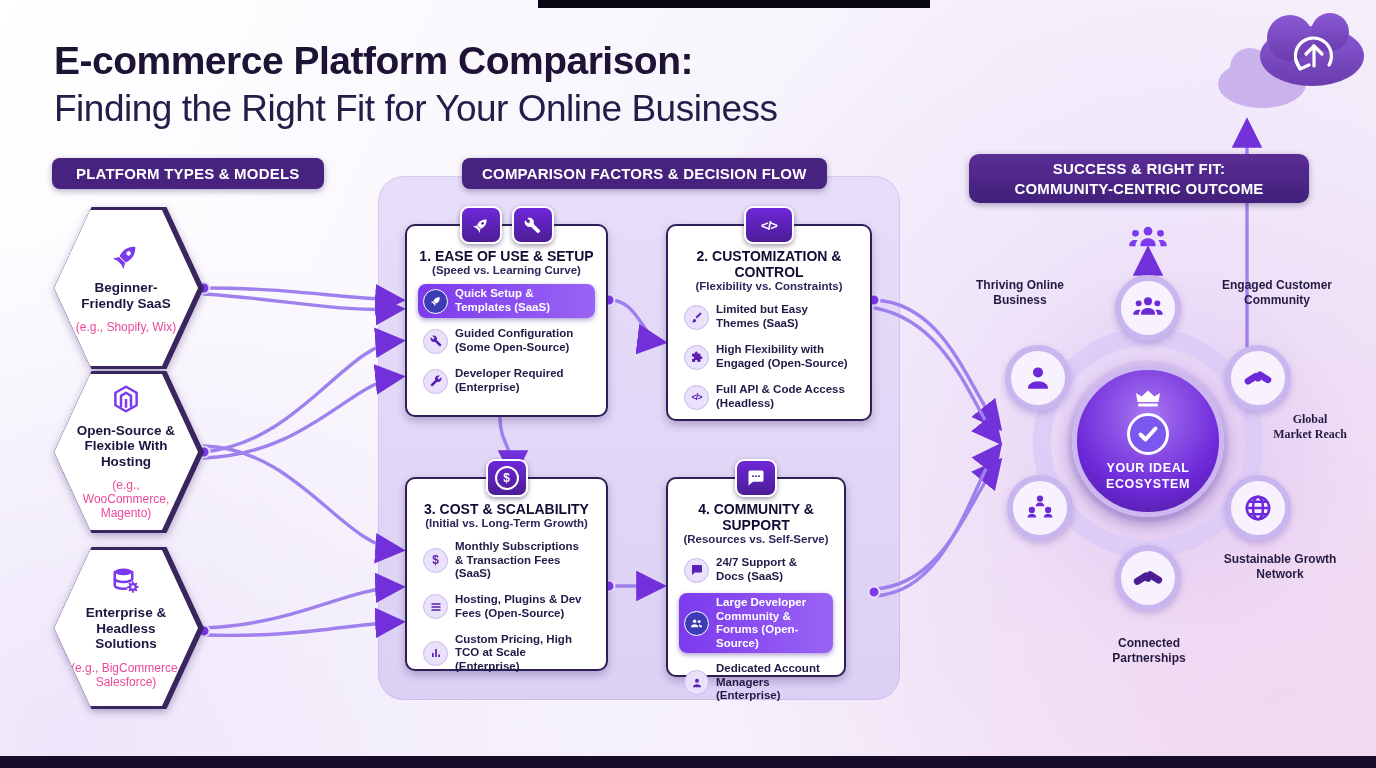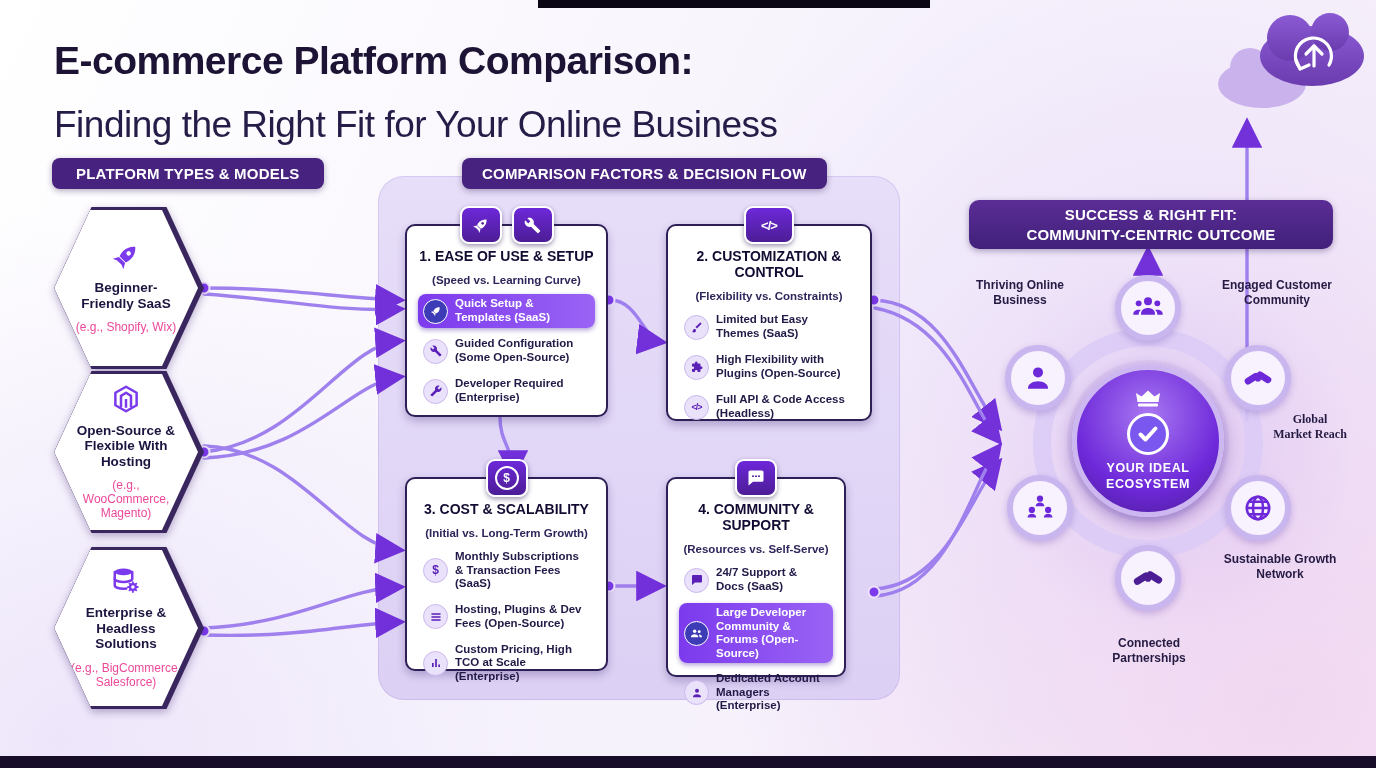--- a/index.html
+++ b/index.html
@@ -11,29 +11,29 @@
       radial-gradient(circle at 1160px 430px, rgba(205,180,244,.30), rgba(205,180,244,0) 42%),
       radial-gradient(circle at 60px 740px, rgba(216,200,245,.40), rgba(216,200,245,0) 35%),
       linear-gradient(115deg,#ffffff 0%,#f6f2fc 55%,#f6edf9 100%);
   }
   .top-strip{position:absolute;top:0;left:538px;width:392px;height:8px;background:#0c0714;}
   .bottom-strip{position:absolute;bottom:0;left:0;width:1376px;height:12px;background:#170d28;}
 
   
   .main-title{position:absolute;left:54px;top:40px;z-index:5;}
   .main-title .t1{font-size:39px;font-weight:800;color:#1d1435;letter-spacing:-.5px;line-height:1.1;}
-  .main-title .t2{font-size:37px;font-weight:500;color:#261c48;letter-spacing:-.5px;line-height:1.15;margin-top:21px;}
+  .main-title .t2{font-size:37px;font-weight:500;color:#261c48;letter-spacing:-.5px;line-height:1.15;margin-top:5px;}
 
   
   .pill{position:absolute;background:#48227f;color:#fff;font-weight:700;border-radius:8px;
         box-shadow:0 2px 6px rgba(40,20,80,.35);z-index:6;letter-spacing:.2px;}
   .left-pill{left:52px;top:158px;font-size:15px;padding:7px 24px;}
   .mid-pill{left:462px;top:158px;font-size:15px;padding:7px 20px;}
-  .right-pill{left:969px;top:154px;width:340px;padding:5px 12px;text-align:center;font-size:15px;
-        line-height:1.3;background:linear-gradient(180deg,#5b2d96,#41207a);border-radius:10px;margin-top:46px;}
+  .right-pill{left:969px;top:154px;width:340px;padding:5px 0;text-align:center;font-size:15px;
+        line-height:1.3;background:linear-gradient(180deg,#5b2d96,#41207a);border-radius:10px;}
 
   
   .hex{position:absolute;width:150px;height:162px;z-index:3;filter:drop-shadow(0 3px 4px rgba(60,30,110,.35));}
   .hex-border{width:150px;height:162px;background:#39265f;
       clip-path:polygon(25% 0,75% 0,100% 50%,75% 100%,25% 100%,0 50%);
       display:flex;align-items:center;justify-content:flex-start;}
   .hex-inner{width:144px;height:156px;background:#fff;
       clip-path:polygon(25% 0,75% 0,100% 50%,75% 100%,25% 100%,0 50%);
       display:flex;flex-direction:column;align-items:center;justify-content:center;
       text-align:center;padding:0 16px;box-sizing:border-box;}
@@ -55,21 +55,21 @@
   .card3{left:405px;top:477px;width:203px;height:194px;}
   .card4{left:666px;top:477px;width:180px;height:200px;}
   .card-badges{position:absolute;top:-20px;left:0;right:0;display:flex;justify-content:center;gap:10px;}
   .badge-sq{width:38px;height:34px;border-radius:9px;border:2px solid #fff;
       background:linear-gradient(180deg,#6d28d9,#4c1d95);color:#fff;
       box-shadow:0 2px 5px rgba(40,20,80,.45);display:flex;align-items:center;justify-content:center;}
   .code-txt{font-weight:800;font-size:13px;letter-spacing:-1px;}
   .dollar-big{width:20px;height:20px;border-radius:50%;border:2px solid #fff;display:flex;
       align-items:center;justify-content:center;font-weight:800;font-size:12px;}
   .card-title{text-align:center;font-size:14px;font-weight:800;color:#140b33;margin-top:2px;}
-  .card-sub{text-align:center;font-size:11.5px;font-weight:600;color:#30255a;margin:10px 0 8px;}
+  .card-sub{text-align:center;font-size:11.5px;font-weight:600;color:#30255a;margin:0 0 8px;}
   .item{display:flex;align-items:center;gap:7px;padding:3px 5px;margin:0 2px 6px;min-height:28px;}
   .item-icon{flex:0 0 auto;width:23px;height:23px;border-radius:50%;background:#eae1fa;
       border:1px solid #cbb8ee;color:#5b21b6;display:flex;align-items:center;justify-content:center;}
   .item-text{font-size:11.5px;font-weight:700;color:#221947;line-height:1.18;}
   .item.hl{background:linear-gradient(90deg,#7c3aed,#9a63f5);border-radius:8px;
       box-shadow:0 2px 5px rgba(80,40,160,.45);}
   .item.hl .item-text{color:#fff;}
   .item.hl .item-icon{background:#3d3bb5;border-color:#fff;color:#fff;}
   .code-sm{font-weight:800;font-size:9px;letter-spacing:-1px;}
   .dollar-sm{font-weight:800;font-size:12px;}
@@ -302,21 +302,21 @@
           </svg>
       </span>
       <span class="item-text">Limited but Easy Themes (SaaS)</span>
     </div>
     <div class="item">
       <span class="item-icon">
         <svg width="12" height="12" viewBox="0 0 24 24" fill="currentColor">
             <path d="M20.5 11H19V7a2 2 0 0 0-2-2h-4V3.5a2.5 2.5 0 0 0-5 0V5H4a2 2 0 0 0-2 2v3.8h1.5a2.7 2.7 0 0 1 0 5.4H2V20a2 2 0 0 0 2 2h3.8v-1.5a2.7 2.7 0 0 1 5.4 0V22H17a2 2 0 0 0 2-2v-4h1.5a2.5 2.5 0 0 0 0-5z"></path>
           </svg>
       </span>
-      <span class="item-text">High Flexibility with Plugins (Open-Source)</span>
+      <span class="item-text">High Flexibility with Engaged (Open-Source)</span>
     </div>
     <div class="item">
       <span class="item-icon">
         <span class="code-sm">&lt;/&gt;</span>
       </span>
       <span class="item-text">Full API &amp; Code Access (Headless)</span>
     </div>
   </div>
 
   <div class="card card3">

